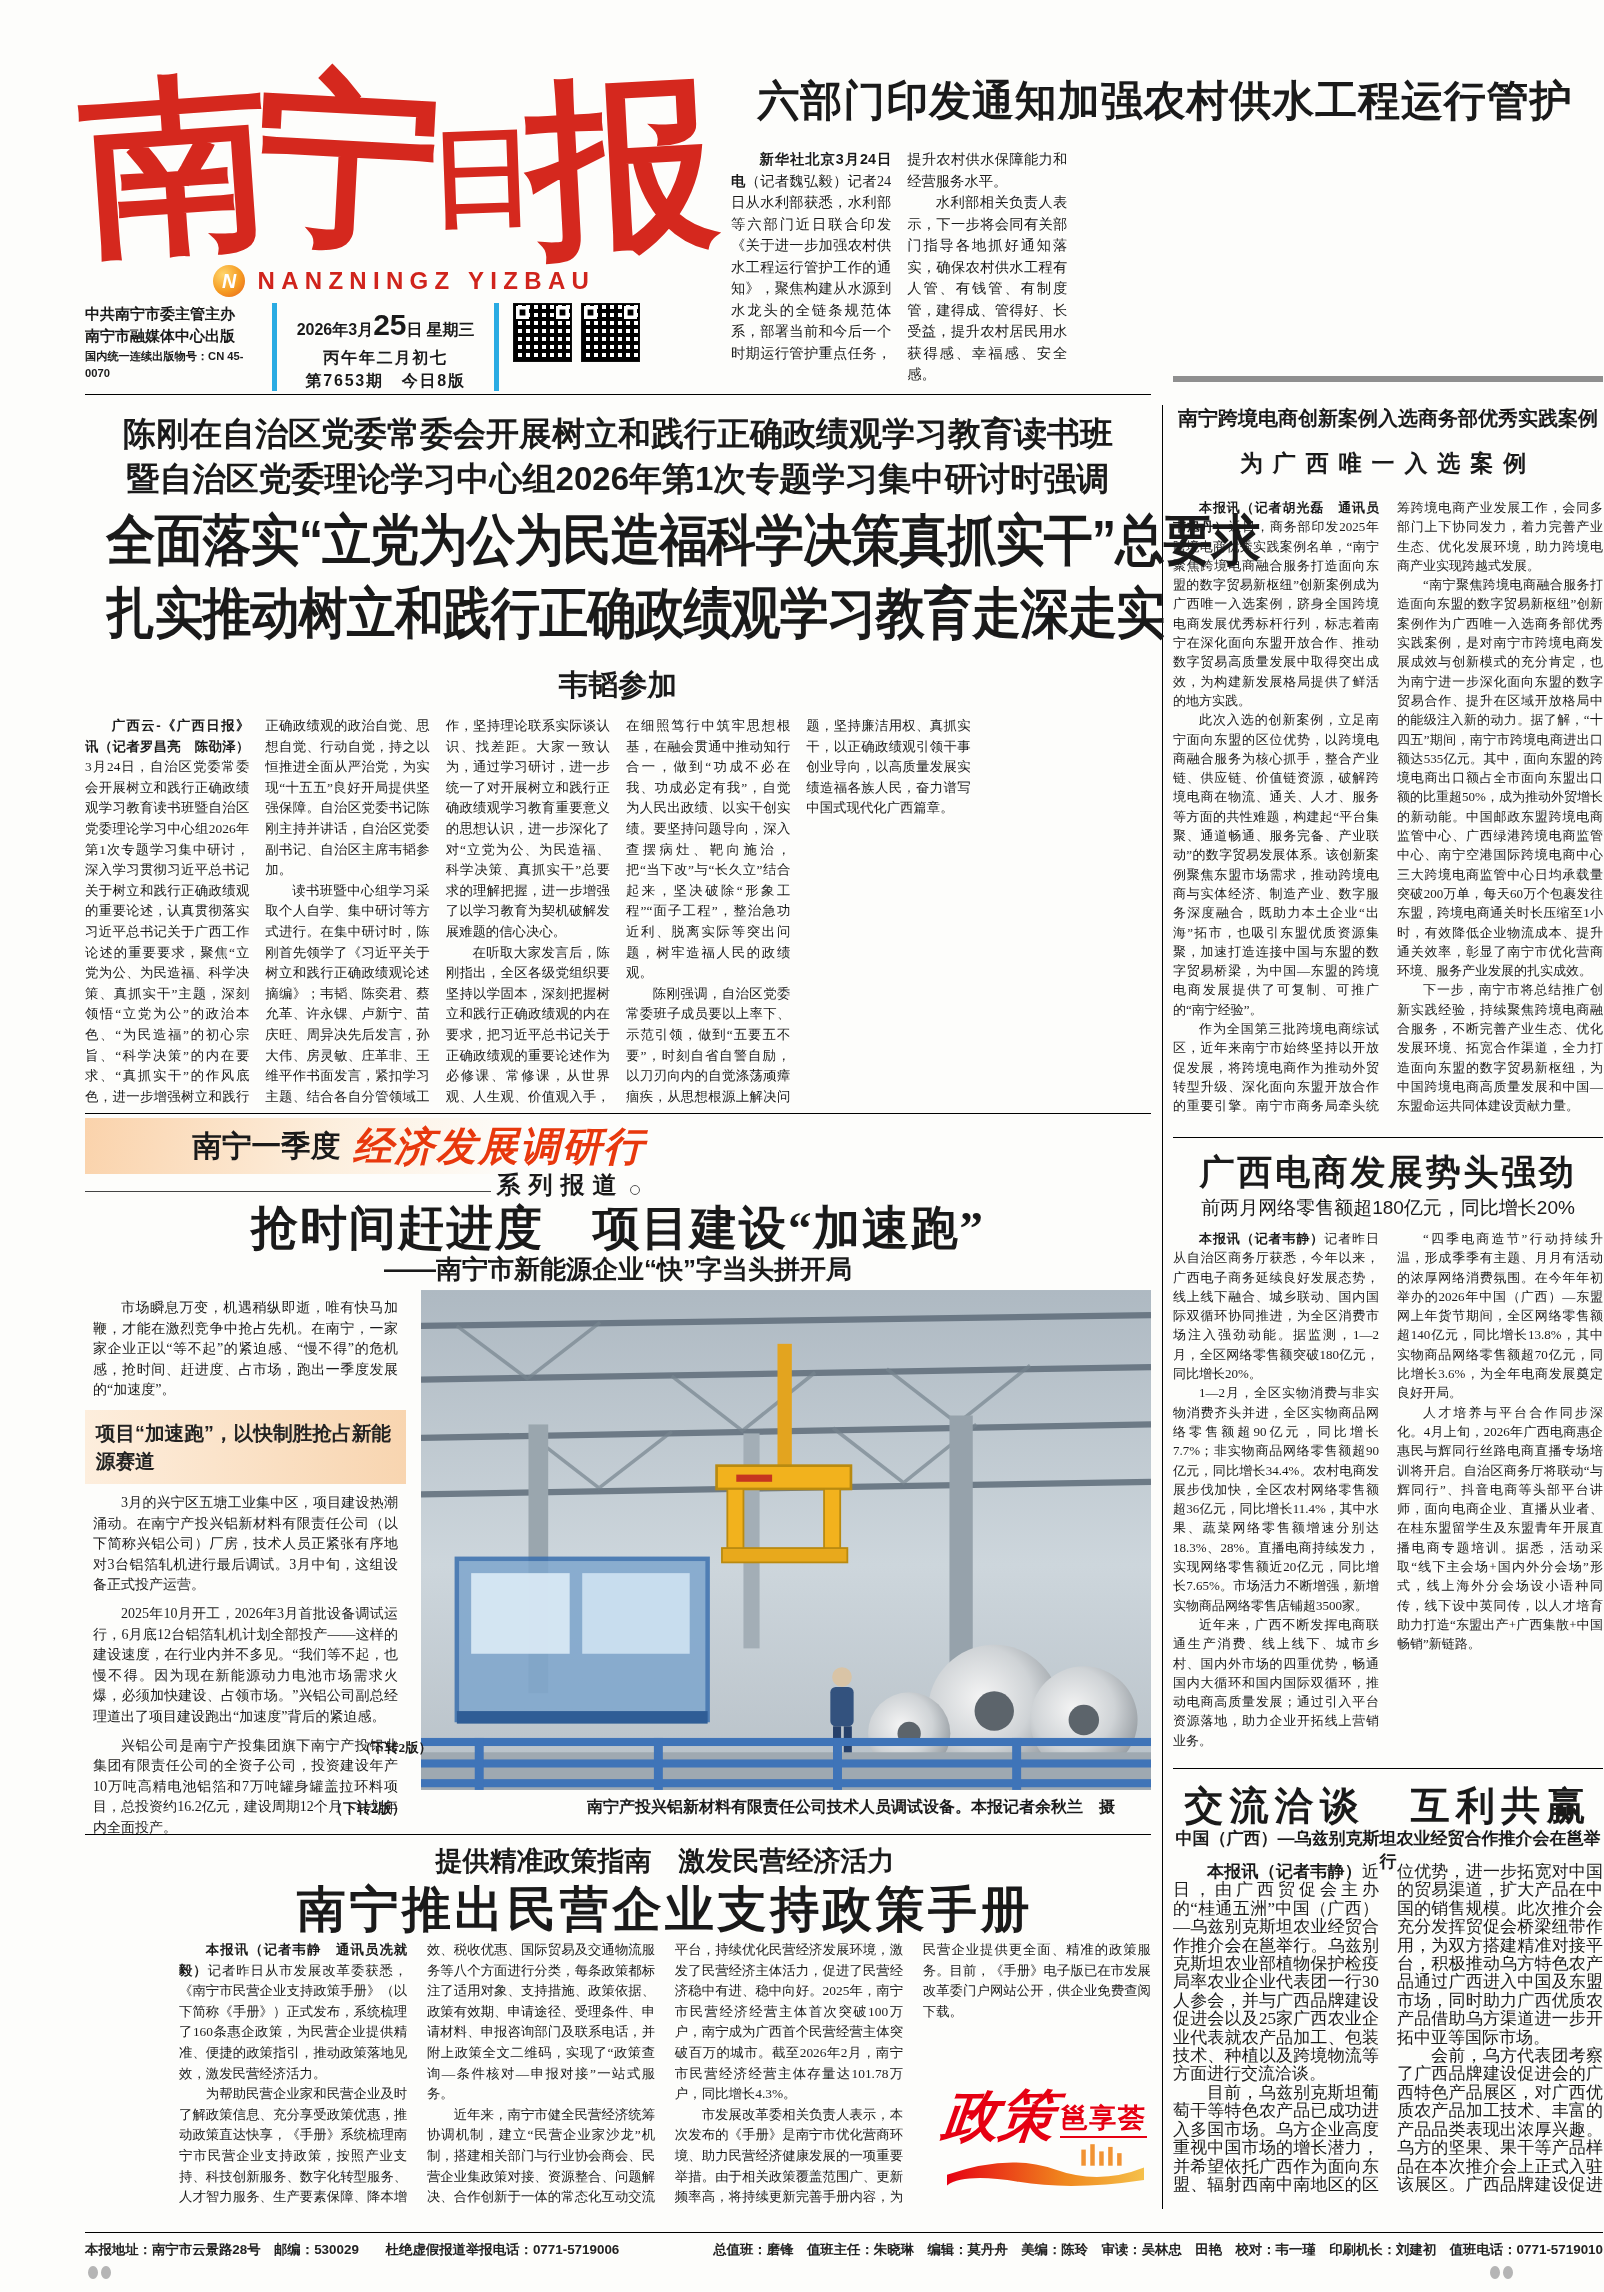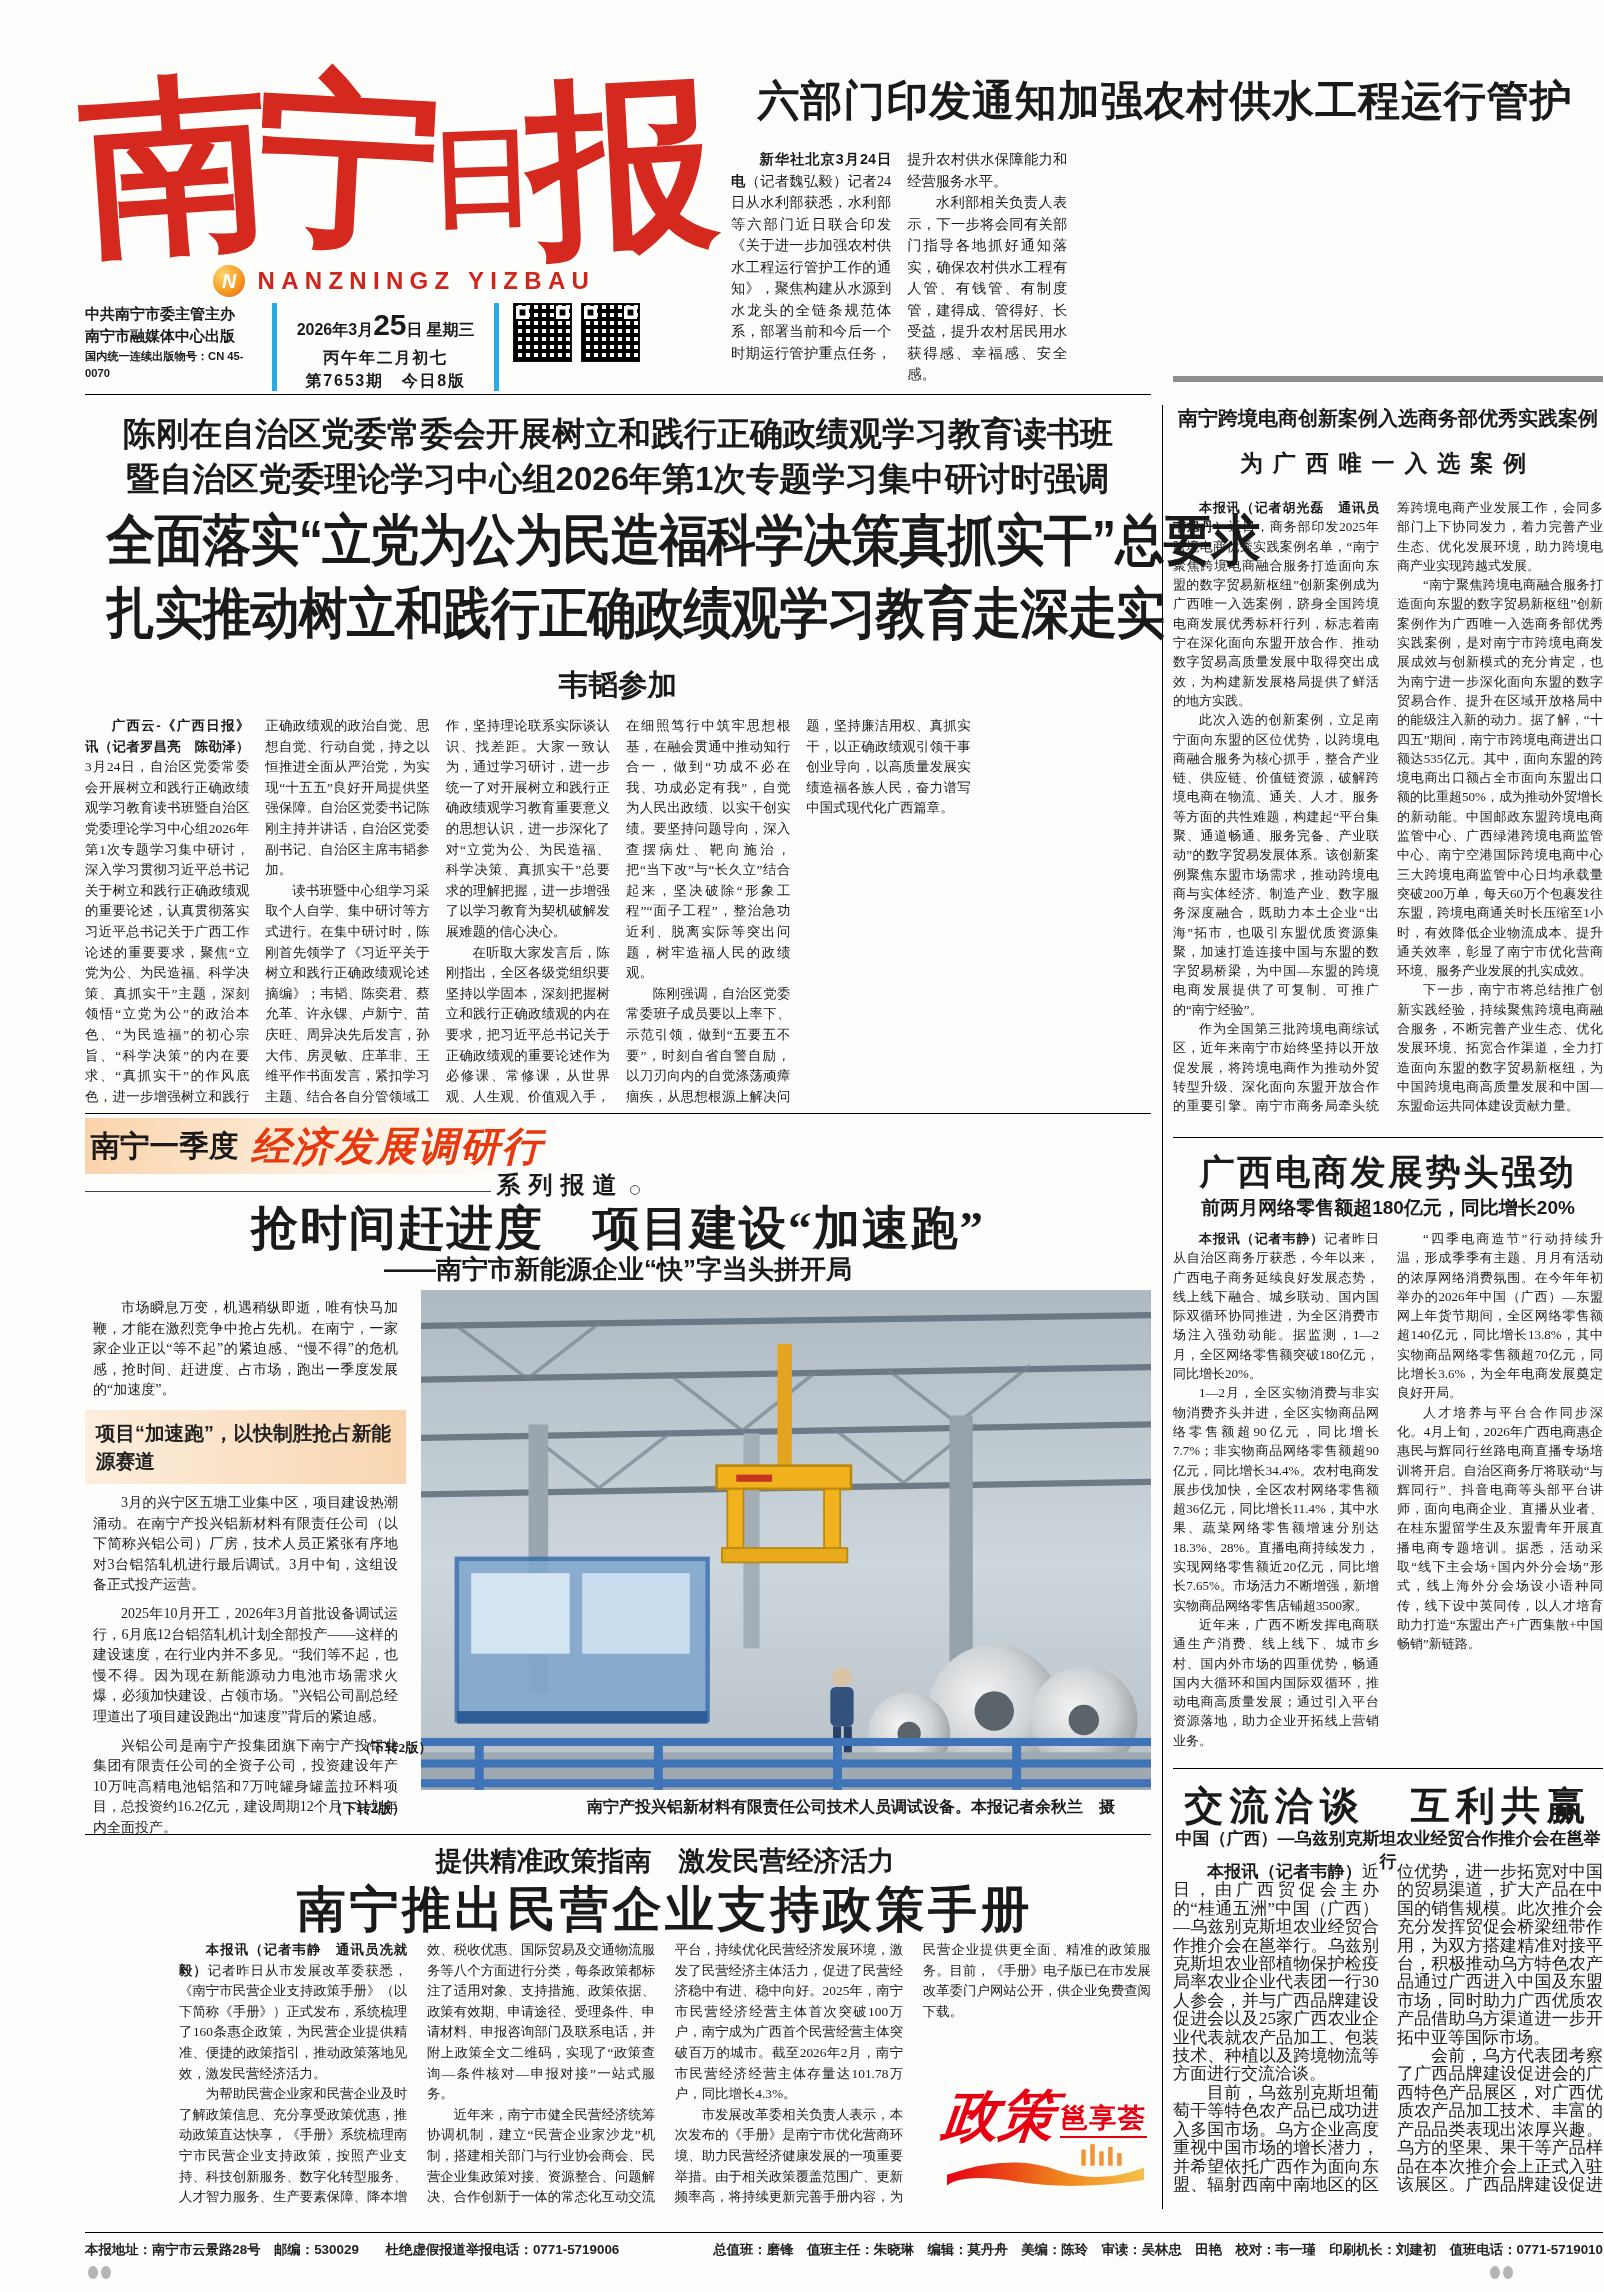--- a/index.html
+++ b/index.html
@@ -47,21 +47,21 @@
   #ta-body{left:731px;top:149px;width:865px;height:242px;column-count:5;column-gap:16px;font-size:14.3px;line-height:21.5px;}
   
   .lead-k{left:85px;top:412px;width:1066px;font-size:33px;font-weight:bold;white-space:nowrap;}
   #lead-h1,#lead-h2{left:85px;width:1066px;font-size:51px;font-weight:bold;white-space:nowrap;
      transform:scale(.96,1.08);transform-origin:center;letter-spacing:-0.9px;}
   #lead-by{left:85px;top:665px;width:1066px;font-size:29.6px;font-weight:bold;}
   #lead-body{left:85px;top:716px;width:1066px;height:392px;column-count:6;column-gap:16px;font-size:13.4px;line-height:20.6px;}
   
   #res-badge{left:85px;top:1118px;width:555px;height:56px;display:flex;align-items:center;
      background:linear-gradient(100deg,rgba(248,176,106,.55) 0%,rgba(252,214,170,.35) 45%,rgba(255,255,255,0) 78%);
-     border-radius:0 54px 54px 0/0 36px 36px 0;padding-left:5.4px;}
+     border-radius:0 54px 54px 0/0 36px 36px 0;padding-left:5.4px;justify-content:flex-end;}
   #res-badge .pre{font-size:29.6px;font-weight:bold;}
   #res-badge .ttl{font-size:40px;font-weight:bold;font-style:italic;color:#e8380d;margin-left:12.5px;letter-spacing:1.8px;}
   #res-series{left:85px;top:1169px;width:555px;display:flex;align-items:center;}
   #res-series .ln{flex:1;height:0.9px;background:#444;margin-top:12.5px;}
   #res-series .tx{font-size:24px;font-weight:bold;letter-spacing:8px;margin:0 5.4px;}
   #res-series .ring{width:8px;height:8px;border:1.8px solid #555;border-radius:50%;margin-top:9px;}
   #res-h{left:85px;top:1197px;width:1066px;font-size:47px;font-weight:bold;letter-spacing:1.8px;}
   #res-sub{left:85px;top:1252px;width:1066px;font-size:26px;font-weight:bold;}
   #res-left{left:85px;top:1290px;width:321px;height:530px;font-size:14px;line-height:20.6px;position:absolute;}
   #res-left p{margin:8px;text-indent:2em;text-align:justify;}
@@ -79,21 +79,21 @@
      align-items:center;justify-content:center;}
   #policy-badge .row{display:flex;align-items:flex-end;}
   #policy-badge .m{font-size:56px;font-weight:bold;color:#e60012;font-style:italic;transform:skewX(-6deg);line-height:1;}
   #policy-badge .s{font-size:27px;font-weight:bold;color:#e60012;border-bottom:2.7px solid #e60012;margin:0 0 5.4px 5.4px;letter-spacing:1.8px;}
   
   .sb{left:1173px;width:430px;}
   #a1-h{top:405px;font-size:20px;font-weight:bold;white-space:nowrap;}
   #a1-sub{top:448px;font-size:23px;font-weight:bold;letter-spacing:9.9px;}
   #a1-body{top:498px;height:630px;column-count:2;column-gap:18px;font-size:13px;line-height:19.3px;}
   #a2-h{top:1149px;font-size:35px;font-weight:bold;letter-spacing:2.7px;}
-  #a2-sub{top:1195px;font-size:19px;font-weight:bold;}
+  #a2-sub{top:1195px;font-size:19px;font-weight:normal;}
   #a2-body{top:1229px;height:532px;column-count:2;column-gap:18px;font-size:13px;line-height:19.3px;}
   #a2-cont{position:absolute;right:1173px;top:1739px;font-weight:bold;font-size:13.4px;}
   #a3-h{top:1779px;font-size:39px;font-weight:bold;letter-spacing:6.3px;}
   #a3-sub{top:1827px;font-size:17px;font-weight:bold;}
   #a3-body{top:1863px;height:346px;column-count:2;column-gap:18px;font-size:17px;line-height:18.4px;}
   
   #footer-row{left:85px;top:2241px;width:1518px;display:flex;justify-content:space-between;
      font-family:"Liberation Sans",sans-serif;font-size:13.4px;font-weight:bold;color:#222;}
   .dots{position:absolute;display:flex;gap:3.6px;}
   .dots i{width:9.9px;height:13.4px;border-radius:50%;background:#b5b5b5;}

